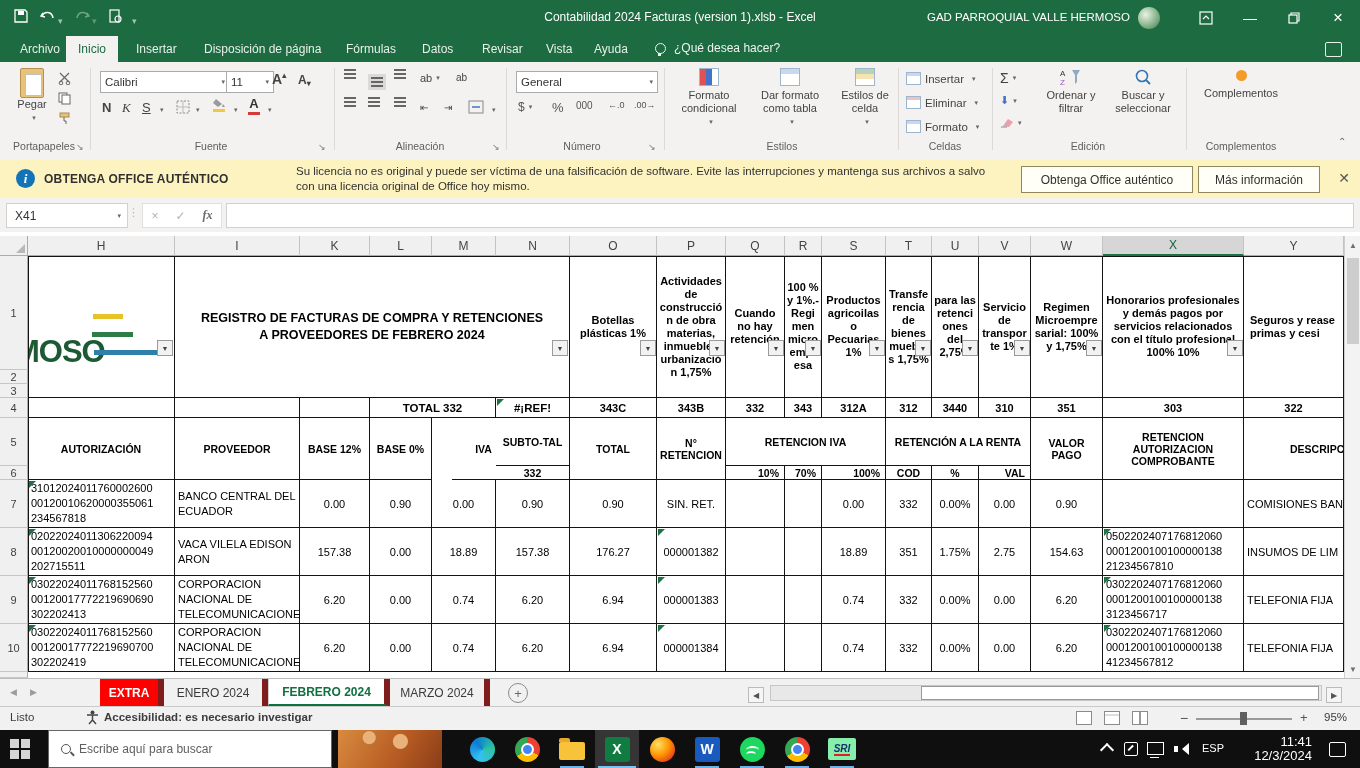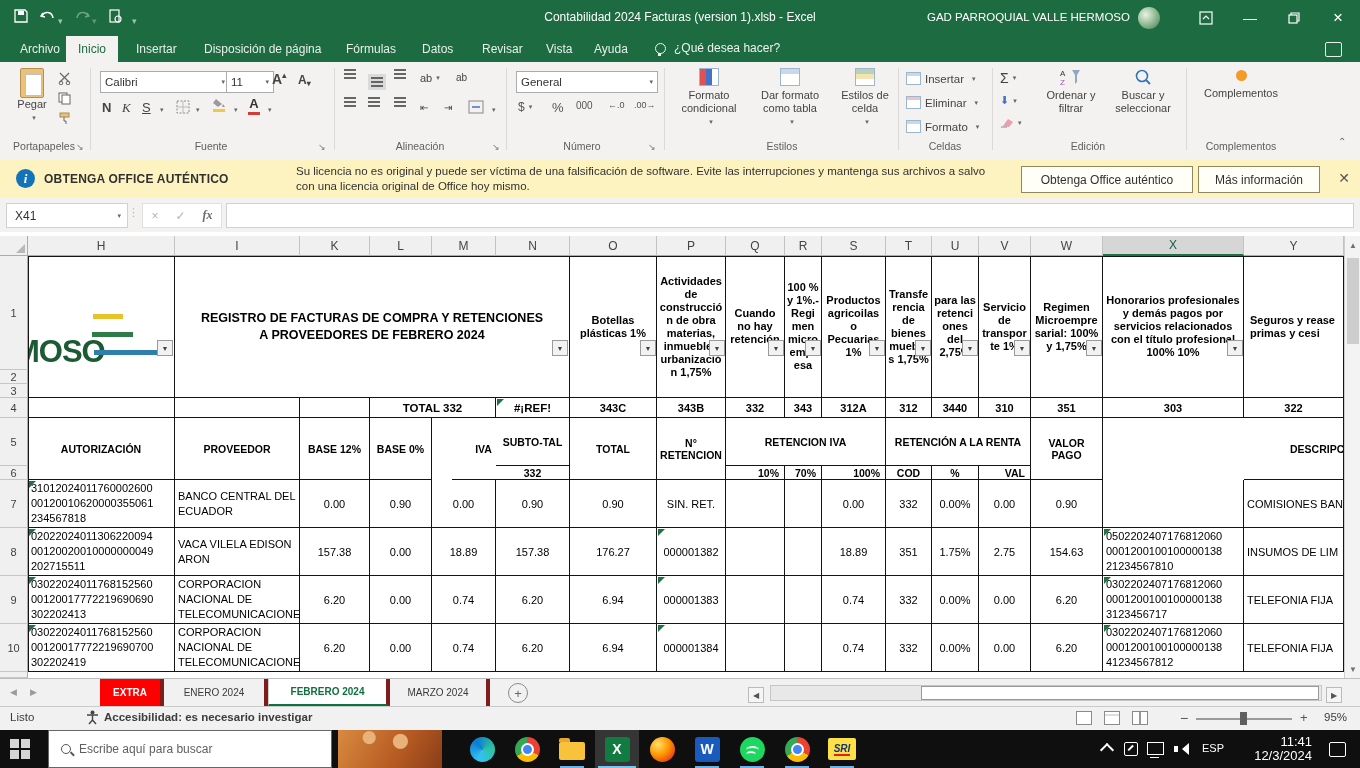--- a/index.html
+++ b/index.html
@@ -79,22 +79,22 @@
         color:#444;font-size:7px;display:flex;align-items:center;justify-content:center;z-index:5;}
   .tri{position:absolute;width:0;height:0;border-top:7px solid #1e7145;border-right:7px solid transparent;z-index:4;}
   #logo-text{position:absolute;left:-14px;top:78px;font-size:31px;font-weight:800;color:#1b5a33;letter-spacing:-1px;font-family:"Liberation Sans",sans-serif;}
   .logobar{position:absolute;height:5px;}
   #vscroll{position:absolute;left:1344px;top:0;width:16px;height:442px;background:#f3f3f3;border-left:1px solid #cfcfcf;box-sizing:border-box;}
   .scr-arr{position:absolute;left:0;width:16px;height:18px;color:#707070;font-size:8px;display:flex;align-items:center;justify-content:center;}
   #vthumb{position:absolute;left:2px;top:22px;width:12px;height:86px;background:#cdcdcd;}
   
   #tabbar{position:absolute;left:0;top:678px;width:1360px;height:28px;background:#f1f1f1;border-top:1px solid #bdbdbd;box-sizing:border-box;}
   .tnav{position:absolute;top:8px;color:#9b9b9b;font-size:9px;}
-  .stab{position:absolute;top:0;height:27px;display:flex;align-items:center;justify-content:center;font-size:10px;color:#3a3a3a;
-        border-right:4px solid #7f1d1d;box-sizing:border-box;}
+  .stab{position:absolute;top:0;height:27px;display:flex;align-items:center;justify-content:center;font-size:12px;color:#3a3a3a;
+        border-right:6px solid #7f1d1d;box-sizing:border-box;}
   .stab.red{background:#fe0000;color:#fff;font-weight:bold;}
   .stab.active{background:#fff;color:#0f7040;font-weight:bold;border-bottom:2px solid #0f7040;border-left:1px solid #cfcfcf;}
   #newsheet{position:absolute;left:508px;top:4px;width:18px;height:18px;border:1px solid #8a8a8a;border-radius:50%;
             color:#666;font-size:13px;display:flex;align-items:center;justify-content:center;}
   #hscroll-track{position:absolute;left:770px;top:6px;width:552px;height:16px;background:#e8e8e8;border:1px solid #c6c6c6;box-sizing:border-box;}
   #hthumb{position:absolute;left:150px;top:0px;width:398px;height:14px;background:#fff;border:1px solid #999;box-sizing:border-box;}
   .hnav{position:absolute;top:8px;width:16px;height:16px;color:#555;font-size:8px;display:flex;align-items:center;justify-content:center;border:1px solid #bbb;background:#f5f5f5;box-sizing:border-box;}
   
   #statusbar{position:absolute;left:0;top:706px;width:1360px;height:24px;background:#f1f1f1;border-top:1px solid #cacaca;box-sizing:border-box;font-size:11.5px;color:#3c3c3c;}
   .viewic{position:absolute;top:4px;width:16px;height:14px;border:1px solid #8b8b8b;box-sizing:border-box;background:#fff;}
@@ -123,21 +123,21 @@
   .i-folder{width:26px;height:18px;background:#f8c33a;border-radius:2px;position:relative;margin-top:4px;}
   .i-folder::before{content:'';position:absolute;left:0;top:-4px;width:11px;height:4px;background:#e8a92d;border-radius:2px 2px 0 0;}
   .sq{width:25px;height:25px;border-radius:3px;color:#fff;font-weight:bold;font-size:14px;display:flex;align-items:center;justify-content:center;}
   .i-excel{background:#107c41;}
   .i-word{background:#185abd;}
   .i-ff{background:radial-gradient(circle at 32% 30%,#ffe066,#ff9500 45%,#e3401f 80%);}
   .i-spotify{background:#1ed760;position:relative;}
   .i-spotify::before,.i-spotify::after{content:'';position:absolute;left:6px;border-top:2px solid #fff;border-radius:50%;}
   .i-spotify::before{top:9px;width:13px;height:6px;}
   .i-spotify::after{top:14px;width:10px;height:5px;}
-  .i-sri{width:28px;height:22px;background:#fde047;border-radius:2px;color:#16356e;font-weight:bold;font-style:italic;font-size:10px;
+  .i-sri{width:28px;height:22px;background:#86efac;border-radius:2px;color:#16356e;font-weight:bold;font-style:italic;font-size:10px;
          display:flex;align-items:center;justify-content:center;}
   .i-sri span{border-bottom:2px solid #d22;line-height:11px;}
   .trayic{position:absolute;color:#fff;}
   .chev{width:8px;height:8px;border-left:2px solid #fff;border-top:2px solid #fff;transform:rotate(45deg);}
   .penic{width:12px;height:12px;border:1.5px solid #fff;border-radius:2px;position:relative;}
   .penic::after{content:'';position:absolute;left:2px;top:4px;width:7px;height:1.5px;background:#fff;transform:rotate(-45deg);}
   .monic{width:15px;height:11px;border:1.5px solid #fff;position:relative;}
   .monic::after{content:'';position:absolute;left:2px;bottom:-4px;width:9px;height:1.5px;background:#fff;}
   .volic{position:relative;width:16px;height:12px;}
   .volic::before{content:'';position:absolute;left:0;top:3px;width:4px;height:6px;background:#fff;}
@@ -680,20 +680,23 @@
       <span>COD</span>
     </div>
     <div class="c hd" style="left: 932px; top: 230px; width: 47px; height: 14px;">
       <span>%</span>
     </div>
     <div class="c hd" style="left: 979px; top: 230px; width: 52px; height: 14px; justify-content: flex-end; padding-right: 5px;">
       <span>VAL</span>
     </div>
     <div class="c hd" style="left: 1031px; top: 182px; width: 72px; height: 62px;">
       <span>VALOR PAGO</span>
+    </div>
+    <div class="c hd" style="left: 1103px; top: 182px; width: 141px; height: 62px;">
+      <span>RETENCION AUTORIZACION COMPROBANTE</span>
     </div>
     <div class="c hd" style="left: 1244px; top: 182px; width: 100px; height: 62px; justify-content: flex-start; padding-left: 46px; white-space: nowrap;">
       <span>DESCRIPCION</span>
     </div>
     <div class="c txl" style="left: 28px; top: 244px; width: 147px; height: 48px;">
       <span class="pre" style="width: 124px;">31012024011760002600
 00120010620000355061
 234567818</span>
     </div>
     <div class="c txl" style="left: 175px; top: 244px; width: 125px; height: 48px;">

